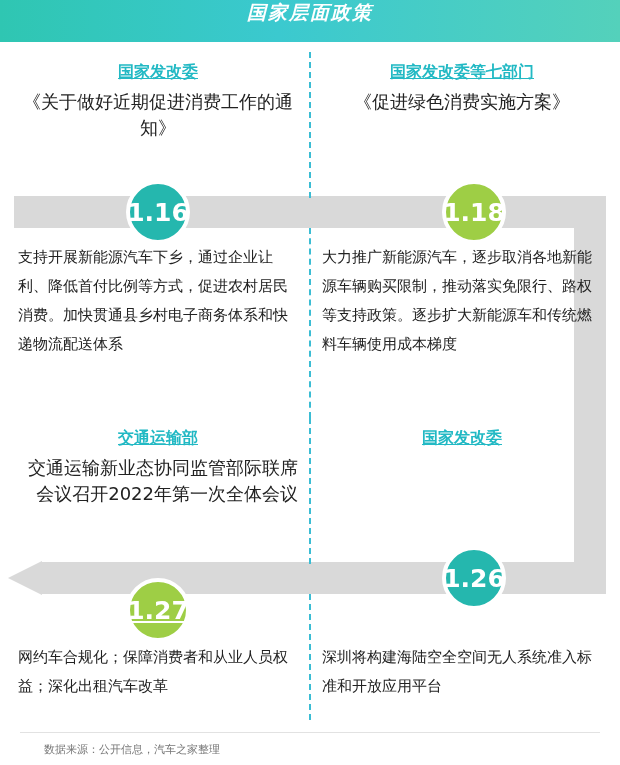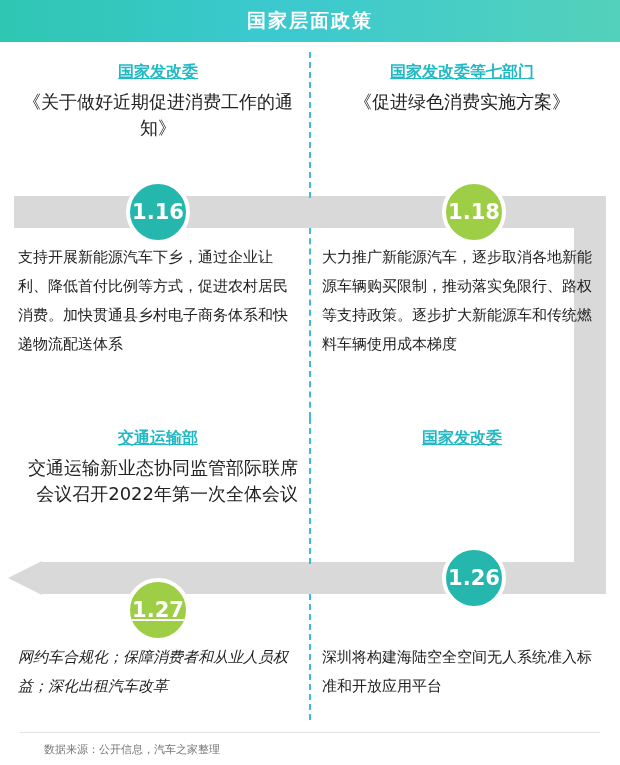--- a/index.html
+++ b/index.html
@@ -6,21 +6,21 @@
   body{
     width:620px;height:765px;
     background:#ffffff;
     font-family:"DejaVu Sans","Liberation Sans",sans-serif;
     position:relative;
     overflow:hidden;
   }
   .header{
     position:absolute;left:0;top:0;width:620px;height:42px;
     background:linear-gradient(90deg,#2fc6b2 0%,#3bc9cf 45%,#54d1bb 100%);
-    display:flex;align-items:center;justify-content:center;
+    display:flex;justify-content:center;font-style:italic;
   }
   .header-title{
     color:#ffffff;font-size:19px;font-weight:bold;letter-spacing:2px;
   }
   
   .track{
     position:absolute;left:14px;top:196px;width:592px;height:32px;
     background:#d9d9d9;
   }
   .track-right{
@@ -52,21 +52,21 @@
     text-align:center;font-size:16px;font-weight:bold;margin-bottom:6px;text-decoration:underline;
   }
   .org.teal{color:#22b9c4;}
   .doc{
     text-align:center;font-size:18px;color:#222;line-height:26px;
   }
   .badge{
     position:absolute;width:64px;height:64px;border-radius:50%;
     border:4px solid #ffffff;
     display:flex;align-items:center;justify-content:center;
-    color:#ffffff;font-size:21px;font-weight:bold;
+    color:#ffffff;font-size:25px;font-weight:bold;
     box-sizing:border-box;
   }
   .badge.teal{background:#25b7ae;}
   .badge.green{background:#9ece45;}
   .body-text{
     font-size:15px;color:#222;line-height:29px;
   }
   .footnote{
     position:absolute;left:44px;top:742px;font-size:11px;color:#777;
   }
@@ -103,21 +103,21 @@
   <div class="doc">《促进绿色消费实施方案》</div>
 </div>
 <div class="badge green" style="left:442px;top:180px;">1.18</div>
 <div class="col col-right body-text" style="top:243px;">大力推广新能源汽车，逐步取消各地新能源车辆购买限制，推动落实免限行、路权等支持政策。逐步扩大新能源车和传统燃料车辆使用成本梯度</div>
 
 <div class="col col-left" style="top:428px;">
   <div class="org teal">交通运输部</div>
   <div class="doc" style="text-align:right;">交通运输新业态协同监管部际联席会议召开2022年第一次全体会议</div>
 </div>
 <div class="badge green" style="left:126px;top:578px;text-decoration:underline;">1.27</div>
-<div class="col col-left body-text" style="top:643px;font-style:italic;">网约车合规化；保障消费者和从业人员权益；深化出租汽车改革</div>
+<div class="col col-left body-text" style="top:643px;">网约车合规化；保障消费者和从业人员权益；深化出租汽车改革</div>
 
 <div class="col col-right" style="top:428px;">
   <div class="org teal">国家发改委</div>
 </div>
 <div class="badge teal" style="left:442px;top:546px;">1.26</div>
 <div class="col col-right body-text" style="top:643px;">深圳将构建海陆空全空间无人系统准入标准和开放应用平台</div>
 
 <div class="footer-line"></div>
 <div class="footnote">数据来源：公开信息，汽车之家整理</div>
 

